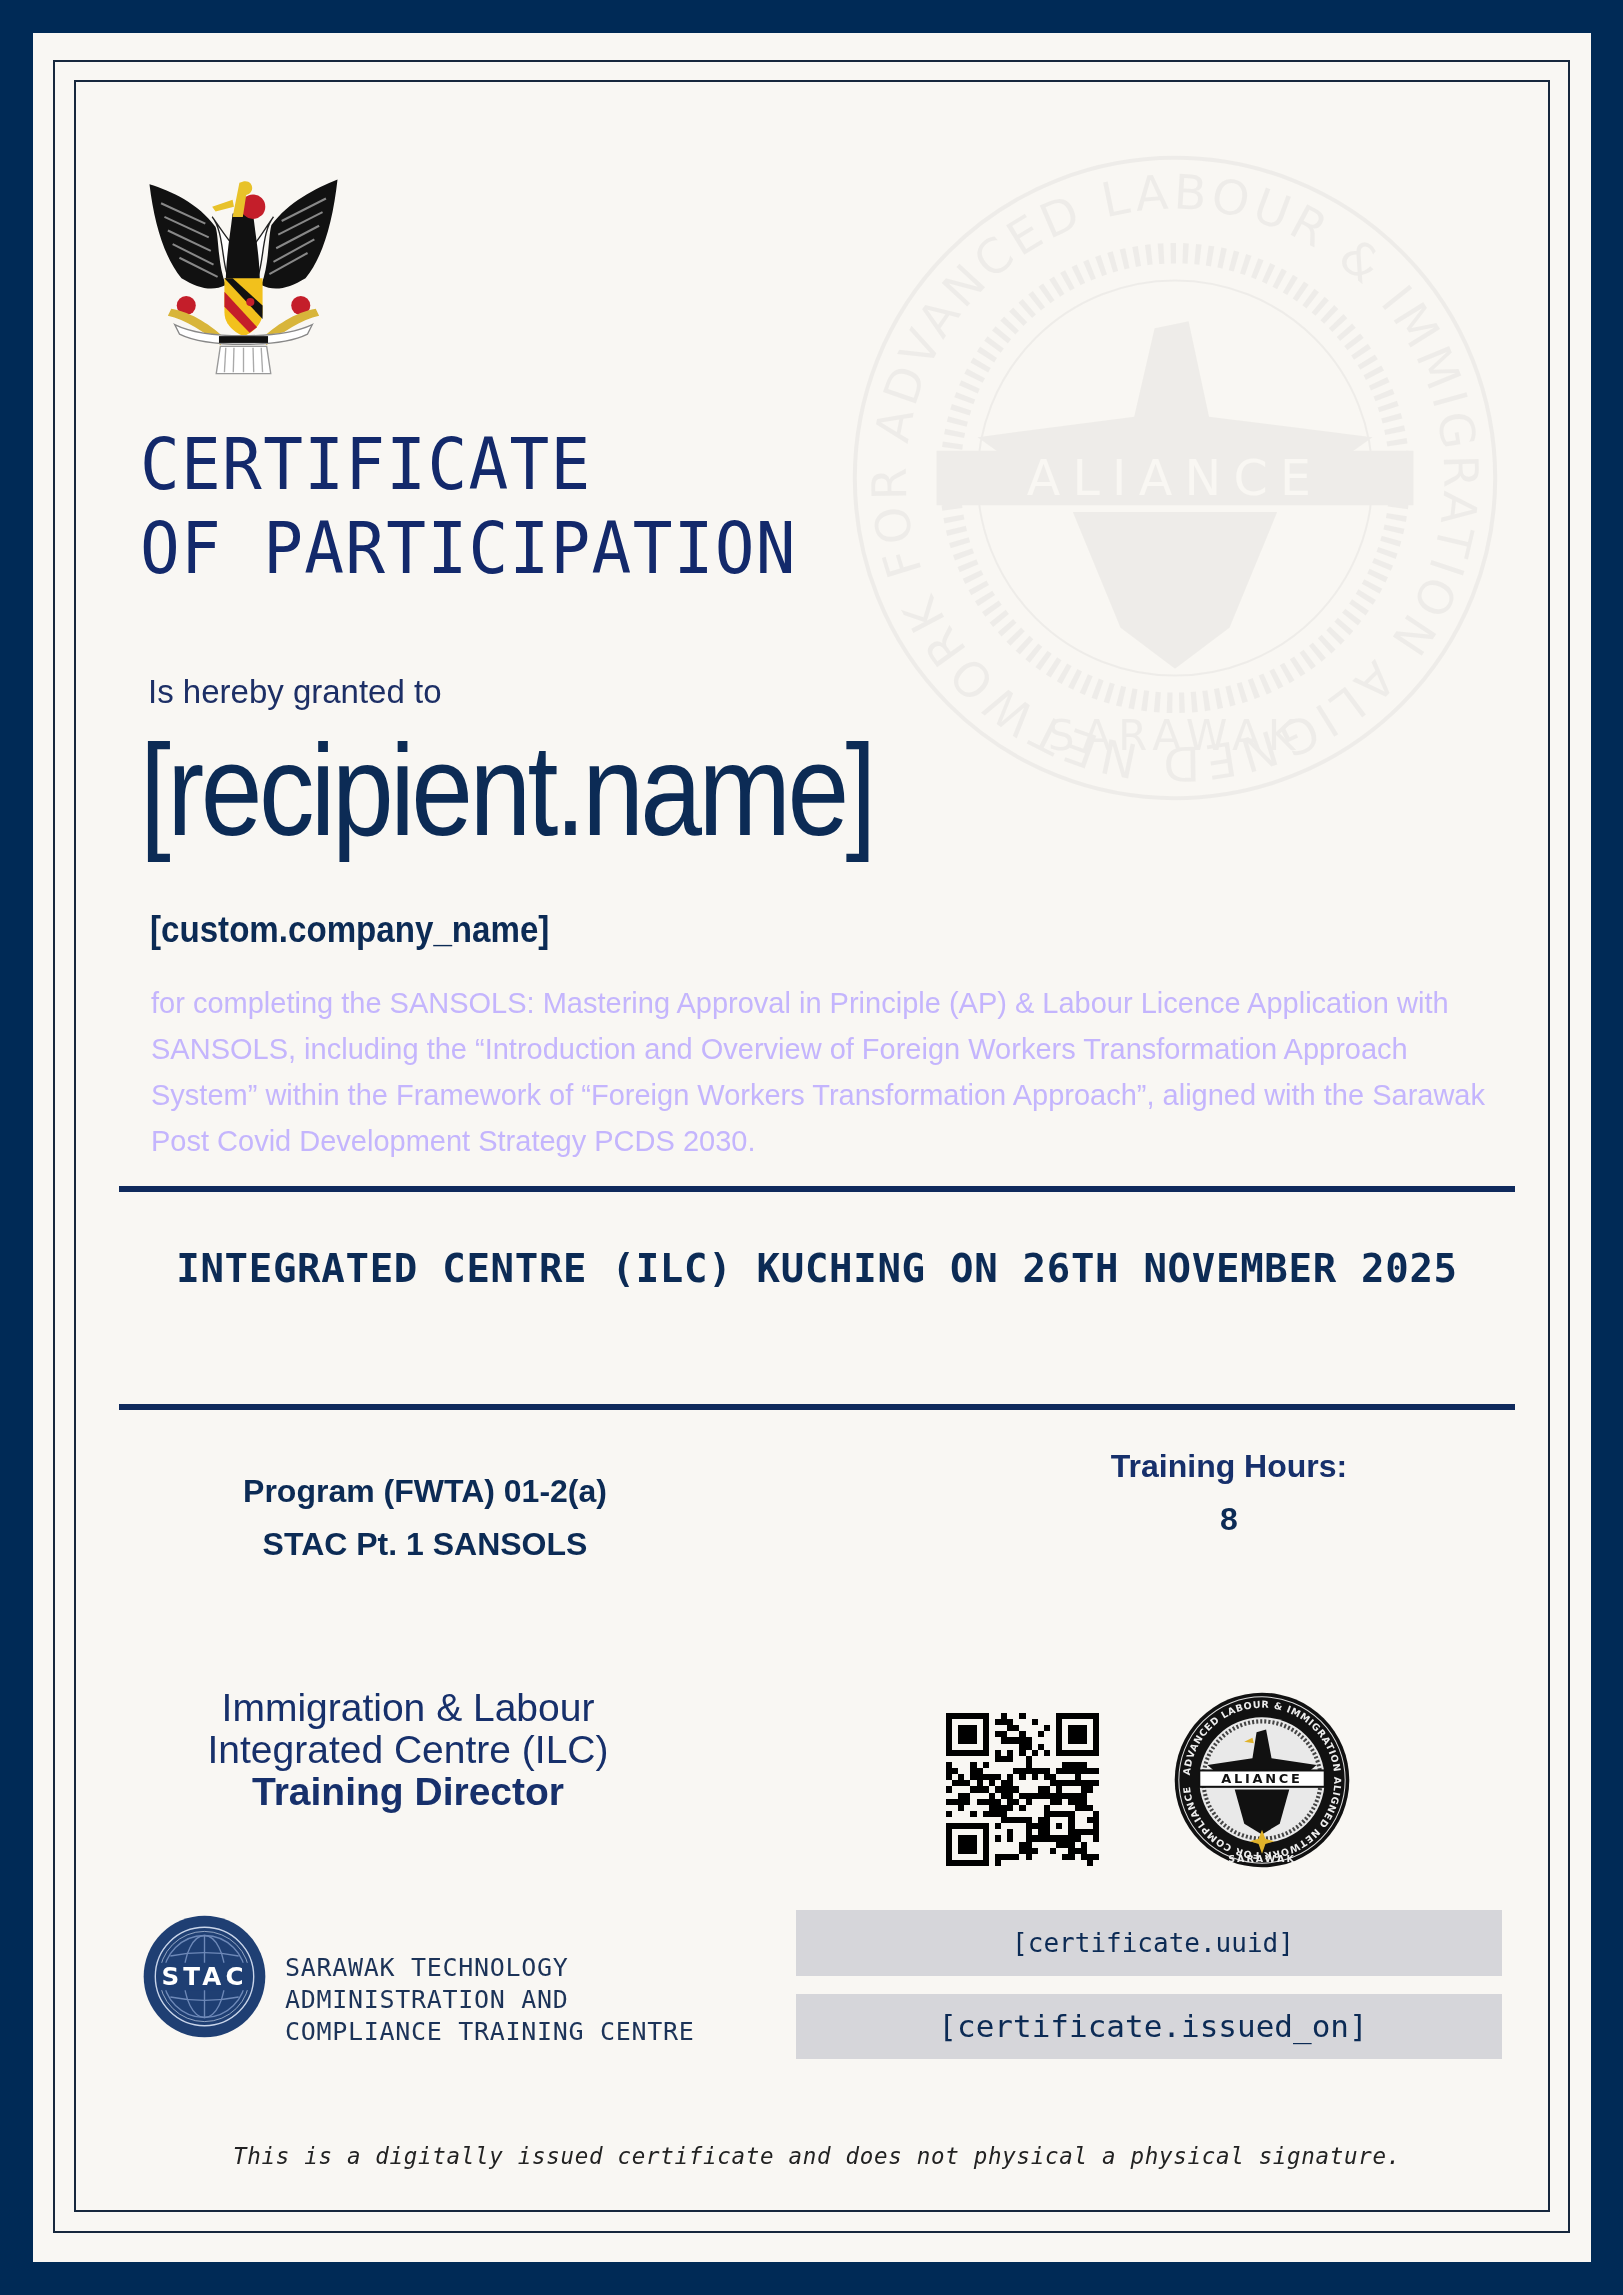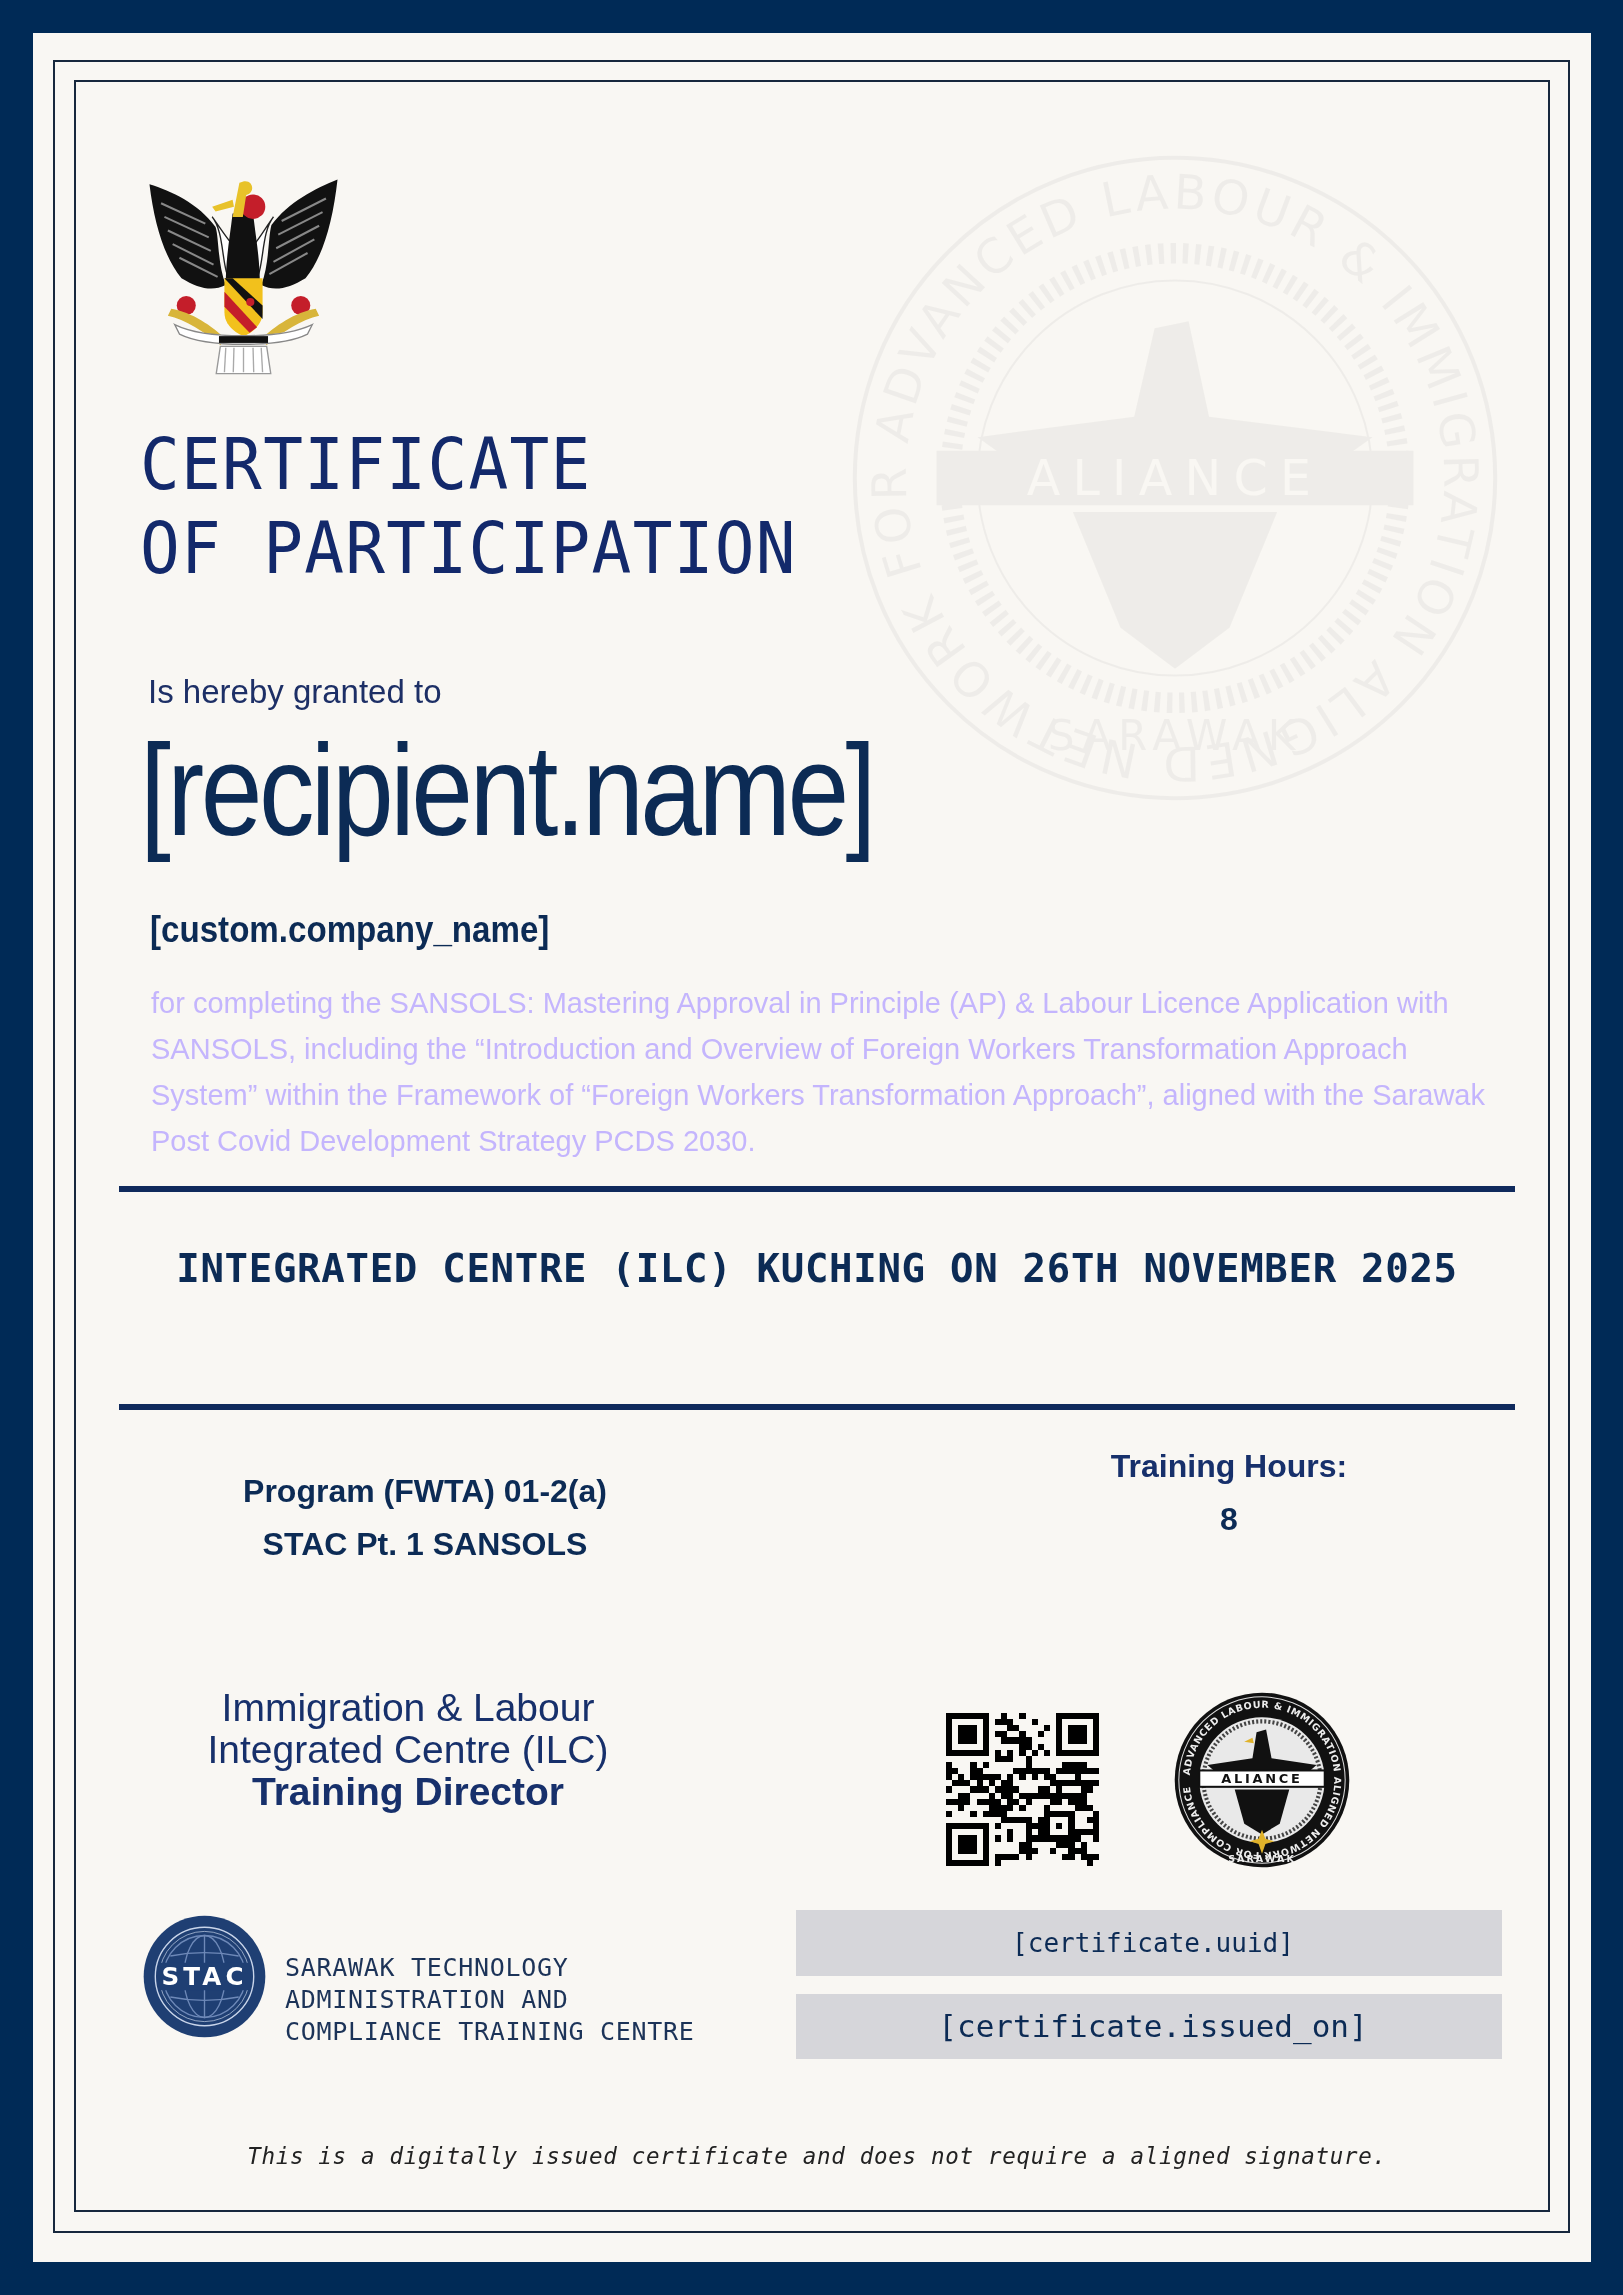--- a/index.html
+++ b/index.html
@@ -485,14 +485,14 @@
   <div>COMPLIANCE TRAINING CENTRE</div>
 </div>
 
 <div class="abs mono field-box" style="top:1910px; height:66px; line-height:66px; font-size:26px;">
   <span>[certificate.uuid]</span>
 </div>
 <div class="abs mono field-box" style="top:1994px; height:65px; line-height:65px; font-size:31px;">
   <span>[certificate.issued_on]</span>
 </div>
 
-<div class="abs mono footer">This is a digitally issued certificate and does not require a aligned signature.</div>
+<div class="abs mono footer">This is a digitally issued certificate and does not physical a physical signature.</div>
 
 
 </body></html>

